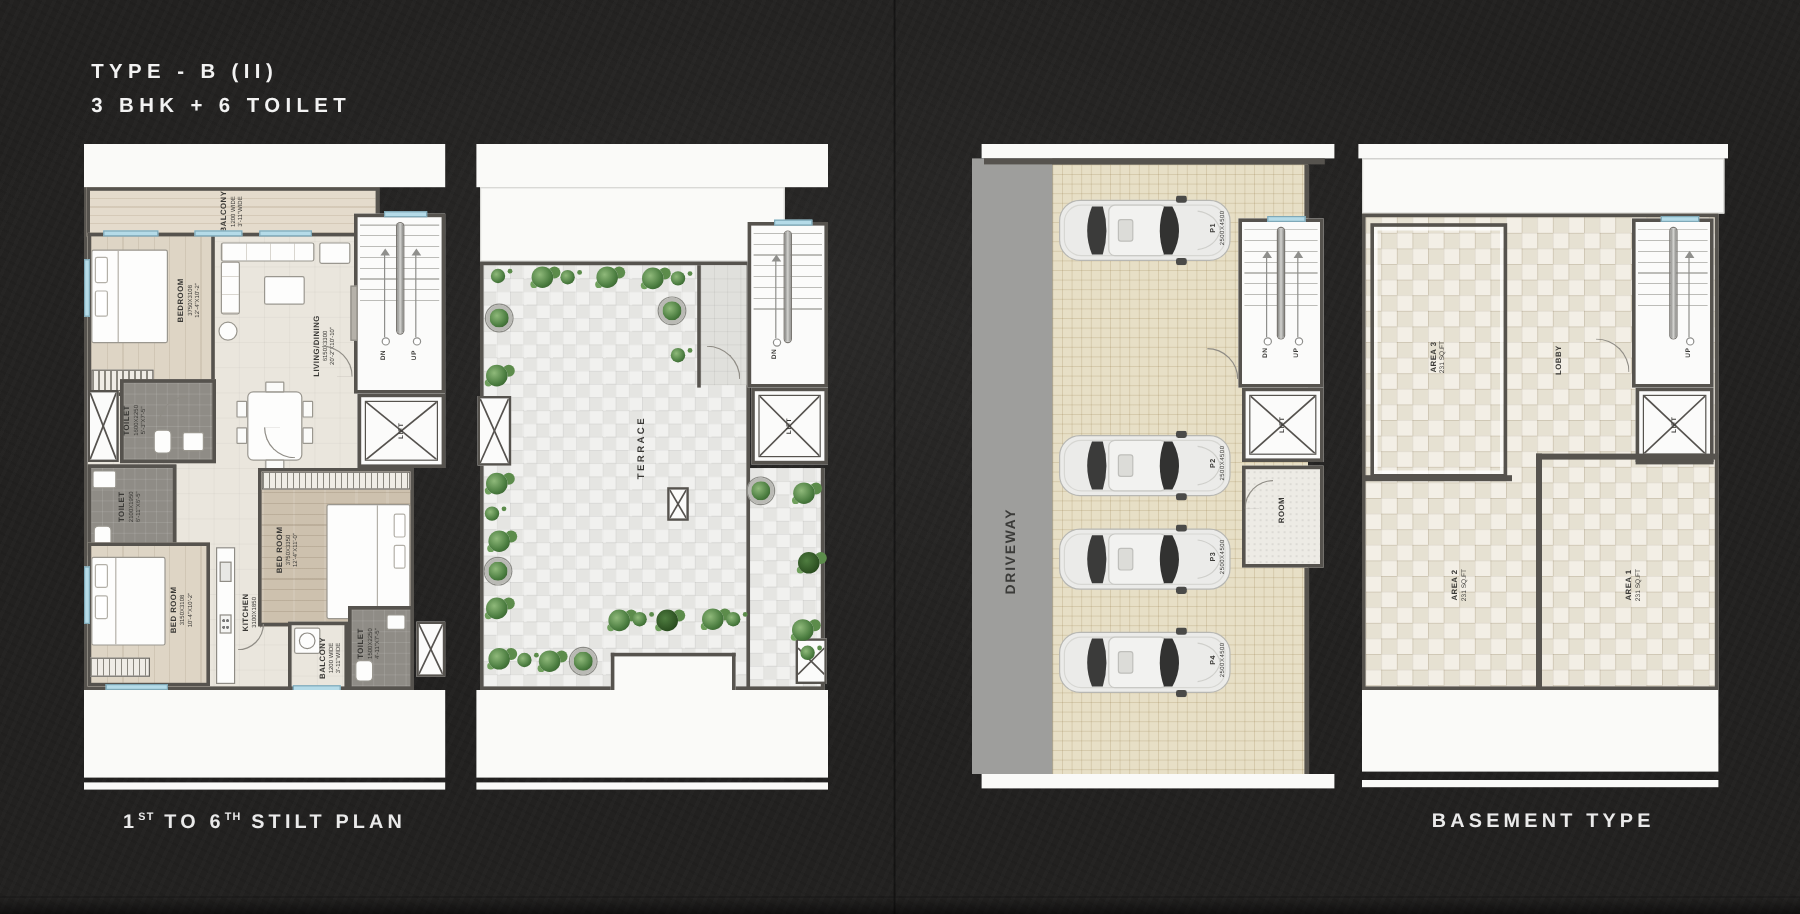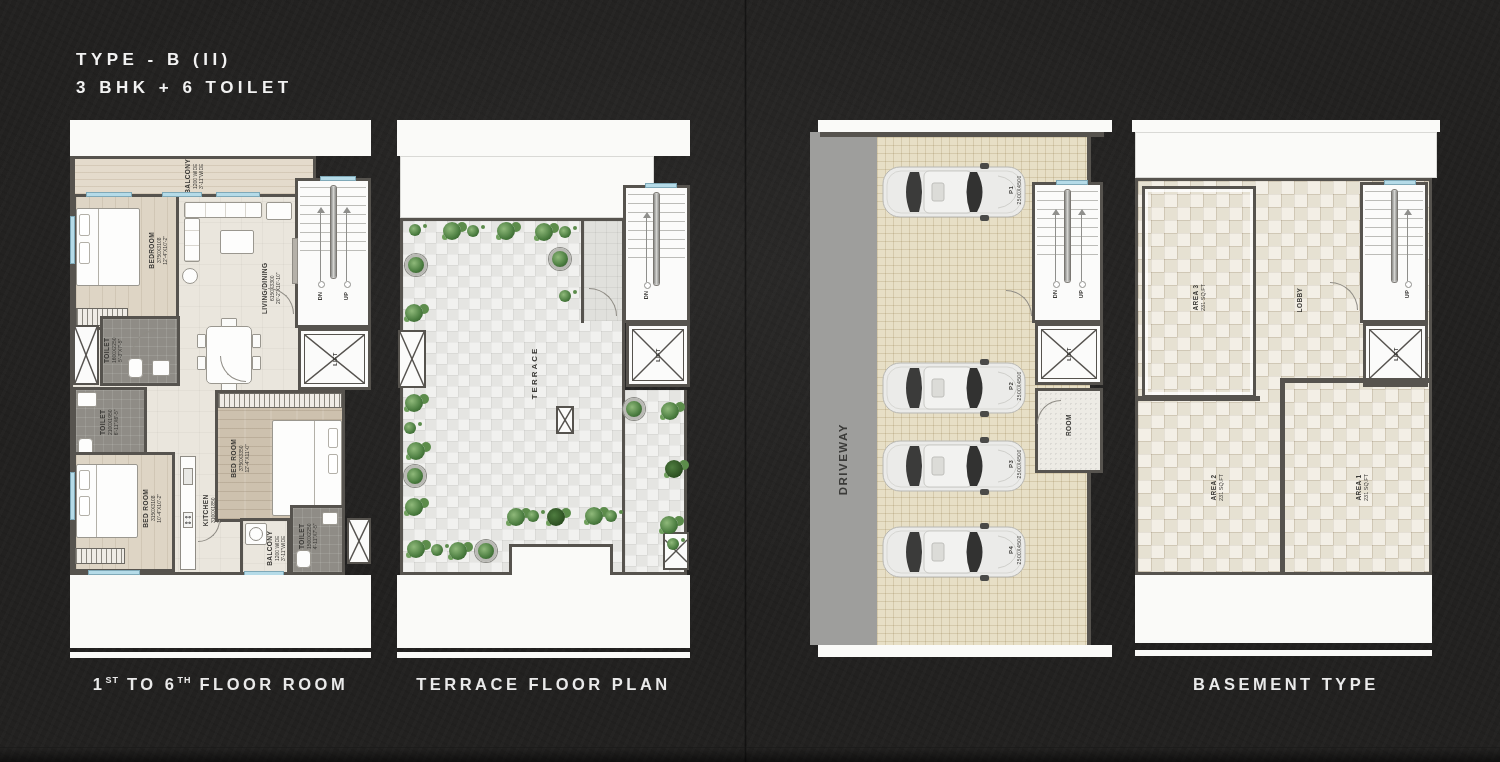--- a/index.html
+++ b/index.html
@@ -483,23 +483,20 @@
     <div class="vl" style="left:195px;top:360px">
       <span class="nm">AREA 1</span>
       <span class="dm" style="font-size:5.5px">231 SQ.FT</span>
     </div>
 
     <div class="abs white" style="left:3px;top:455px;width:297px;height:68px"></div>
     <div class="abs white" style="left:3px;top:530px;width:297px;height:6px"></div>
   </section>
 
   <div class="caption" style="left:70px;width:301px">
-    <span>1</span><span class="sup">ST</span><span> TO 6</span><span class="sup">TH</span><span> FLOOR ROOM</span>
-  </div>
-  <div class="caption" style="left:397px;width:293px">
-    <span>TERRACE FLOOR PLAN</span>
+    <span>1</span><span class="sup">ST</span><span> TO 6</span><span class="sup">TH</span><span> STILT PLAN</span>
   </div>
   <div class="caption" style="left:1132px;width:308px">
     <span>BASEMENT TYPE</span>
   </div>
 
   <div class="bottom-edge"></div>
 </div>
 
 </body></html>

